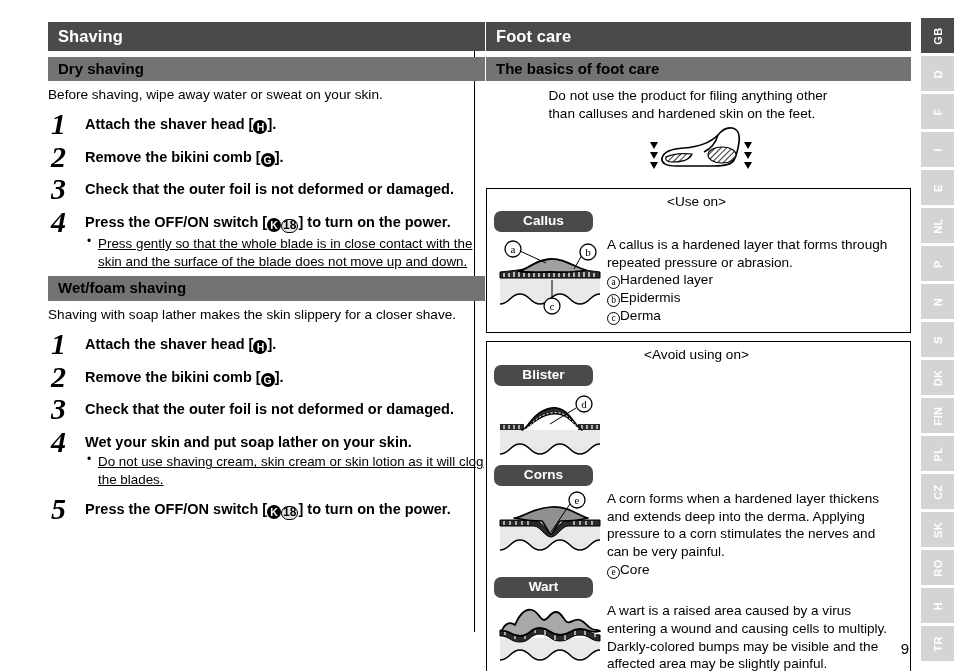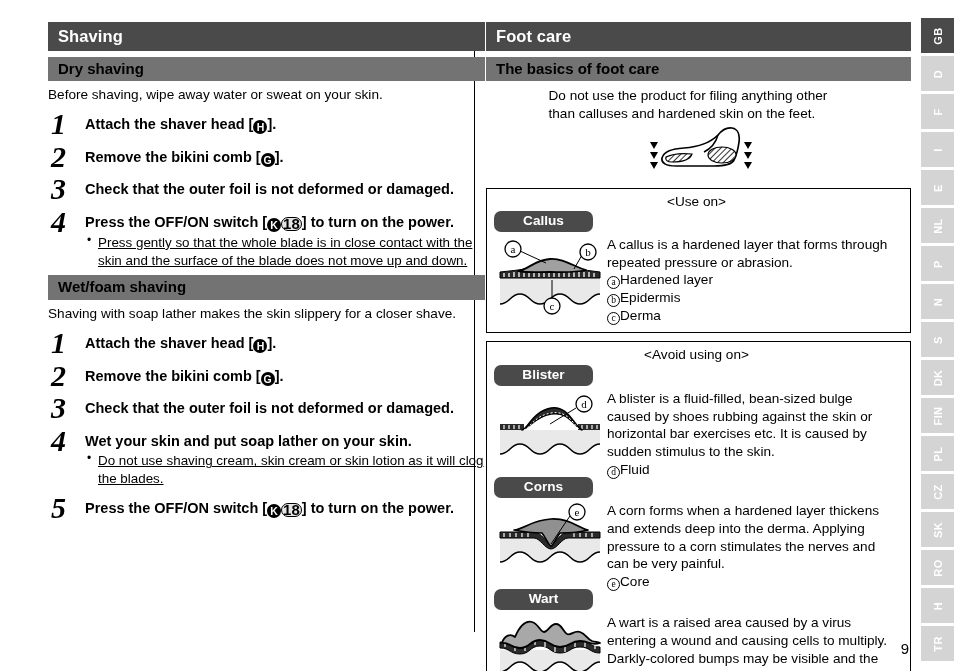--- a/index.html
+++ b/index.html
@@ -124,21 +124,21 @@
     font-family: "Liberation Sans", sans-serif;
   }
   .ref-open {
     display: inline-block;
     min-width: 14px; height: 14px;
     border-radius: 8px;
     border: 1.4px solid #000000;
     box-sizing: border-box;
     background: #e5e5e5;
     color: #000000;
-    font-size: 15px;
+    font-size: 12px;
     font-weight: bold;
     line-height: 11.5px;
     text-align: center;
     vertical-align: -2px;
     padding: 0 1px;
   }
 
   
   .basics-wrap {
     display: flex;
@@ -458,24 +458,20 @@
                      C80,38 74,23 57,26 C40,29 36,40 28,42 Z" fill="#2a2a2a" stroke="#000000" stroke-width="1.6" stroke-linejoin="round"></path>
             <path d="M30,42 C36,40 40,28 57,25 C74,22 80,37 86,42" fill="none" stroke="#ffffff" stroke-width="1" stroke-dasharray="2,2"></path>
 
             <path d="M32,42 C38,40 42,30 57,28 C72,26 78,38 84,42 Z" fill="#ffffff" stroke="none"></path>
 
             <line x1="82" y1="20" x2="56" y2="36" stroke="#000000" stroke-width="1"></line>
             <circle cx="90" cy="16" r="8" fill="#ffffff" stroke="#000000" stroke-width="1.3"></circle>
             <text x="90" y="20" font-family="Liberation Serif, serif" font-size="11" text-anchor="middle" fill="#000000">d</text>
           </svg>
         </div>
-        <div class="desc-cell">
-          <div>A blister is a fluid-filled, bean-sized bulge caused by shoes rubbing against the skin or horizontal bar exercises etc. It is caused by sudden stimulus to the skin.</div>
-          <div class="legend-line"><span class="letter-circ">d</span><span>Fluid</span></div>
-        </div>
       </div>
 
       <div class="badge-row tight">
         <span class="badge">Corns</span>
       </div>
       <div class="panel-body">
         <div class="fig-cell">
           <svg width="113" height="70" viewBox="0 0 113 70">
             <path d="M6,38 L106,38 L106,52 C96,52 96,62 86,62 C76,62 76,52 66,52
                      C56,52 56,62 46,62 C36,62 36,52 26,52 C16,52 16,62 6,62 Z" fill="#e9e9e9" stroke="none"></path>

